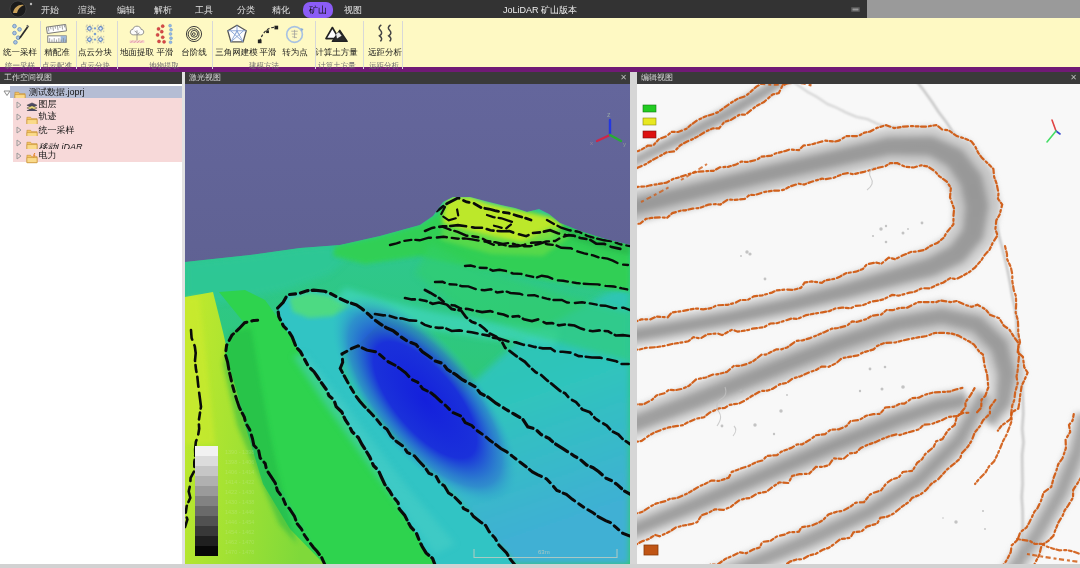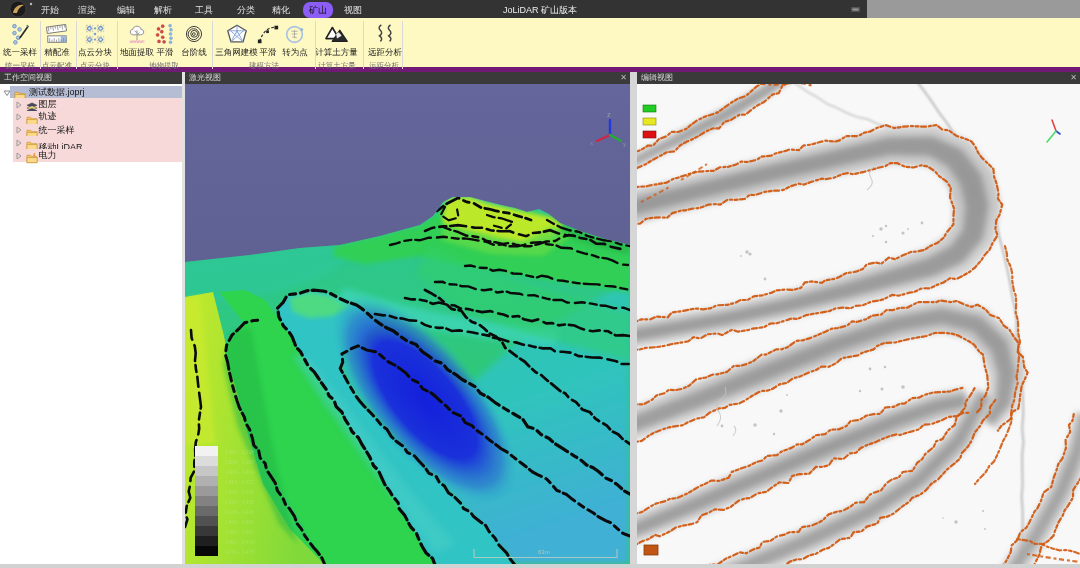--- a/index.html
+++ b/index.html
@@ -269,21 +269,21 @@
       </svg></div>
   <div class="trow" style="left:38.5px;top:39.660000000000004px;">统一采样</div>
   <div class="trowbg" style="left:13px;top:52.38px;width:170px;background:#f7d9d9;"></div>
   <svg width="8" height="8" style="position:absolute;left:15px;top:54.88px">
       <path d="M2,1 L6,4 L2,7 Z" fill="none" stroke="#9a9a9a" stroke-width="1"></path>
     </svg>
   <div style="position:absolute;left:26px;top:53.38px;width:12px;height:11px;"><svg width="12" height="11" viewBox="0 0 13 11">
 <path d="M1,2 L5,2 L6,3.5 L12,3.5 L12,10 L1,10 Z" fill="#f5c462" stroke="#c89238" stroke-width="0.7"></path>
 <path d="M1,4.5 L12,4.5 L12,10 L1,10 Z" fill="#fada8a" stroke="#c89238" stroke-width="0.7"></path>
       </svg></div>
-  <div class="trow" style="left:38.5px;top:57px;">移动LiDAR</div>
+  <div class="trow" style="left:38.5px;top:57px;font-style:italic;">移动LiDAR</div>
   <div class="trowbg" style="left:13px;top:65.1px;width:170px;background:#f7d9d9;"></div>
   <svg width="8" height="8" style="position:absolute;left:15px;top:67.6px">
       <path d="M2,1 L6,4 L2,7 Z" fill="none" stroke="#9a9a9a" stroke-width="1"></path>
     </svg>
   <div style="position:absolute;left:26px;top:66.1px;width:12px;height:11px;"><svg width="12" height="11" viewBox="0 0 13 11">
 <path d="M1,2 L5,2 L6,3.5 L12,3.5 L12,10 L1,10 Z" fill="#f5c462" stroke="#c89238" stroke-width="0.7"></path>
 <path d="M1,4.5 L12,4.5 L12,10 L1,10 Z" fill="#fada8a" stroke="#c89238" stroke-width="0.7"></path>
         <path d="M9,-0.5 l-1.5,3 l1.2,0 l-1,2.8 l2.6-3.4 l-1.3,0 l1.2-2.4 Z" fill="#e8821e"></path>
       </svg></div>
   <div class="trow" style="left:38.5px;top:65.1px;text-align:right;">电力</div>

